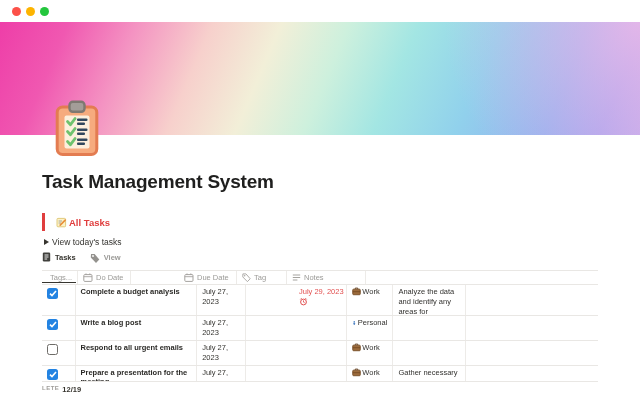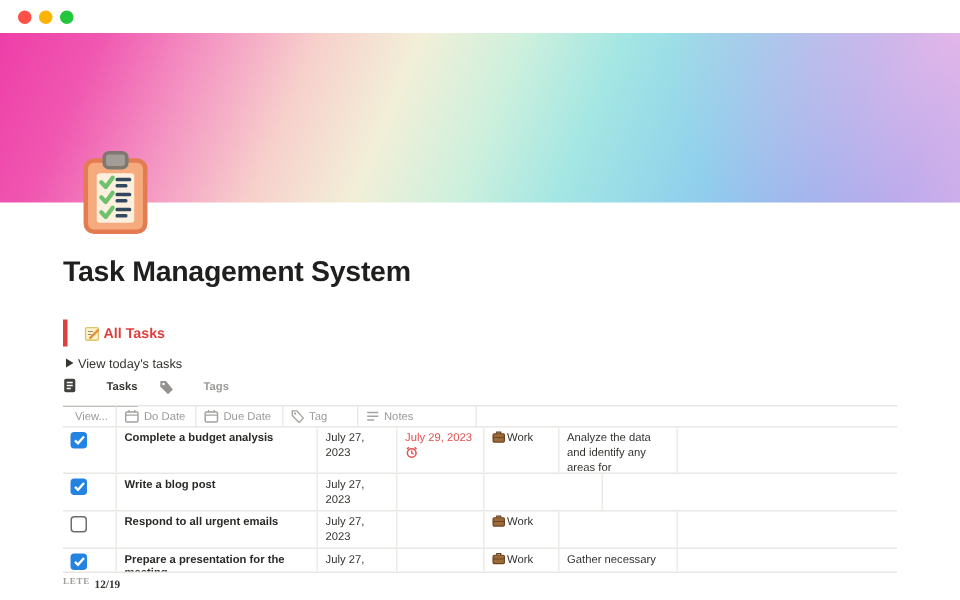--- a/index.html
+++ b/index.html
@@ -28,42 +28,42 @@
   .page-icon{position:absolute;left:55px;top:100px;width:44px;height:57px;}
   
   .page-title{position:absolute;left:42px;top:171px;font-size:19px;font-weight:800;color:#1f1f1e;letter-spacing:-0.2px;}
   .callout{position:absolute;left:42px;top:213px;height:18px;display:flex;align-items:center;gap:2px;border-left:3px solid #e03e3e;padding-left:11px;}
   .callout-text{color:#e03e3e;font-weight:700;font-size:9.5px;}
   .toggle{position:absolute;left:44px;top:237px;display:flex;align-items:center;gap:3px;}
   .toggle-tri{width:0;height:0;border-left:5px solid #37352f;border-top:3.5px solid transparent;border-bottom:3.5px solid transparent;}
   .toggle-label{font-size:8.5px;color:#34332f;}
   
   .tabs{position:absolute;left:42px;top:252px;display:flex;gap:14px;}
-  .tab{display:flex;align-items:center;gap:20px;padding-bottom:8px;font-size:7.5px;}
+  .tab{display:flex;align-items:center;gap:4px;padding-bottom:20px;font-size:7.5px;}
   .tab-active{color:#37352f;font-weight:700;border-bottom:1.5px solid #37352f;}
   .tab-inactive{color:#9b9a97;font-weight:600;}
   
   .table{position:absolute;left:42px;top:270px;width:556px;font-size:7.5px;color:#33322f;}
   .trow{display:flex;border-bottom:1px solid #e9e7e4;box-sizing:border-box;}
   .thead{border-top:1px solid #e9e7e4;height:15px;color:#9b9a97;}
   .r1{height:31px;} .r2{height:25px;} .r3{height:25px;} .r4{height:16px;}
   .cell{box-sizing:border-box;padding:2px 5px;border-right:1px solid #edebe8;overflow:hidden;}
   .cell-last{border-right:none;}
-  .c0{width:36px;} .c1{width:134px;} .c2{width:53px;} .c3{width:58px;} .c4{width:50px;} .c5{width:79px;} .c6{width:146px;}
+  .c0{width:36px;} .c1{width:134px;} .c2{width:53px;} .c3{width:58px;margin-left:48px;} .c4{width:50px;} .c5{width:79px;} .c6{width:146px;}
   .hcell{display:flex;align-items:center;gap:3px;white-space:nowrap;}
   .task-text{font-weight:600;color:#2b2a27;}
   .date-text{line-height:10px;color:#34332f;}
   .due-red{color:#e25050;white-space:nowrap;line-height:10px;}
   .tag-chip{display:flex;align-items:flex-start;gap:1px;}
   .notes-text{line-height:10px;}
   .cb{width:11px;height:11px;border-radius:2.5px;margin-top:1px;box-sizing:border-box;}
   .cb-checked{background:#2383e2;display:flex;align-items:center;justify-content:center;}
   .cb-unchecked{background:#fff;border:1.3px solid #6e6c68;}
   
-  .footer-calc{position:absolute;left:42px;top:385px;display:flex;align-items:flex-start;gap:3px;font-family:Liberation Serif, serif;}
+  .footer-calc{position:absolute;left:42px;top:385px;display:flex;align-items:flex-start;gap:3px;}
   .calc-label{font-size:6px;letter-spacing:0.5px;color:#a09e9a;font-weight:600;}
   .calc-value{font-size:7.5px;color:#37352f;font-weight:600;}
 </style>
 </head>
 <body>
 
 <div class="titlebar">
   <div class="light light-red"></div>
   <div class="light light-yellow"></div>
   <div class="light light-green"></div>
@@ -113,32 +113,32 @@
       <line x1="2.5" y1="5" x2="6.5" y2="5" stroke="#ffffff" stroke-width="0.9"></line>
       <line x1="2.5" y1="7" x2="5.2" y2="7" stroke="#ffffff" stroke-width="0.9"></line>
     </svg>
     <span>Tasks</span>
   </div>
   <div class="tab tab-inactive">
     <svg width="10" height="10" viewBox="0 0 10 10">
       <path d="M1 1 h3.6 L9.3 6.6 L6 9.9 L0.8 4.6 Z" fill="#94928e"></path>
       <circle cx="3" cy="3" r="0.9" fill="#ffffff"></circle>
     </svg>
-    <span>Tags</span>
+    <span>View</span>
   </div>
 </div>
 
 <div class="table">
 
   <div class="trow thead">
     <div class="cell c0 hcell">
       <svg width="9" height="9" viewBox="0 0 9 9">
         <circle cx="4.5" cy="4.5" r="3.4" fill="none" stroke="#a5a39f" stroke-width="1.1" stroke-dasharray="1.7 1.5"></circle>
       </svg>
-      <span>View...</span>
+      <span>Tags...</span>
     </div>
     <div class="cell c2 hcell">
       <svg width="10" height="9" viewBox="0 0 10 9">
         <rect x="0.8" y="1.6" width="8.2" height="6.8" rx="1" fill="none" stroke="#a5a39f" stroke-width="1"></rect>
         <line x1="0.8" y1="3.7" x2="9" y2="3.7" stroke="#a5a39f" stroke-width="0.9"></line>
         <line x1="3" y1="0.4" x2="3" y2="2" stroke="#a5a39f" stroke-width="0.9"></line>
         <line x1="6.8" y1="0.4" x2="6.8" y2="2" stroke="#a5a39f" stroke-width="0.9"></line>
       </svg>
       <span>Do Date</span>
     </div>
@@ -206,20 +206,29 @@
     <div class="cell c0">
       <div class="cb cb-checked">
         <svg width="8" height="7" viewBox="0 0 8 7">
           <path d="M1 3.6 L3 5.5 L7 1" stroke="#ffffff" stroke-width="1.6" fill="none"></path>
         </svg>
       </div>
     </div>
     <div class="cell c1 task-text">Write a blog post</div>
     <div class="cell c2 date-text">July 27, 2023</div>
     <div class="cell c3"></div>
+    <div class="cell c4">
+      <div class="tag-chip">
+        <svg width="9" height="10" viewBox="0 0 10 10">
+          <circle cx="5" cy="2.1" r="1.7" fill="#4a80c4"></circle>
+          <path d="M5 4.1 C3.4 4.1 2.7 5.3 2.7 6.6 L3.6 6.6 L3.9 9.6 L6.1 9.6 L6.4 6.6 L7.3 6.6 C7.3 5.3 6.6 4.1 5 4.1 Z" fill="#4a80c4"></path>
+        </svg>
+        <span>Personal</span>
+      </div>
+    </div>
     <div class="cell c5 notes-text"></div>
     <div class="cell c6 cell-last"></div>
   </div>
 
   <div class="trow r3">
     <div class="cell c0">
       <div class="cb cb-unchecked"></div>
     </div>
     <div class="cell c1 task-text">Respond to all urgent emails</div>
     <div class="cell c2 date-text">July 27, 2023</div>

